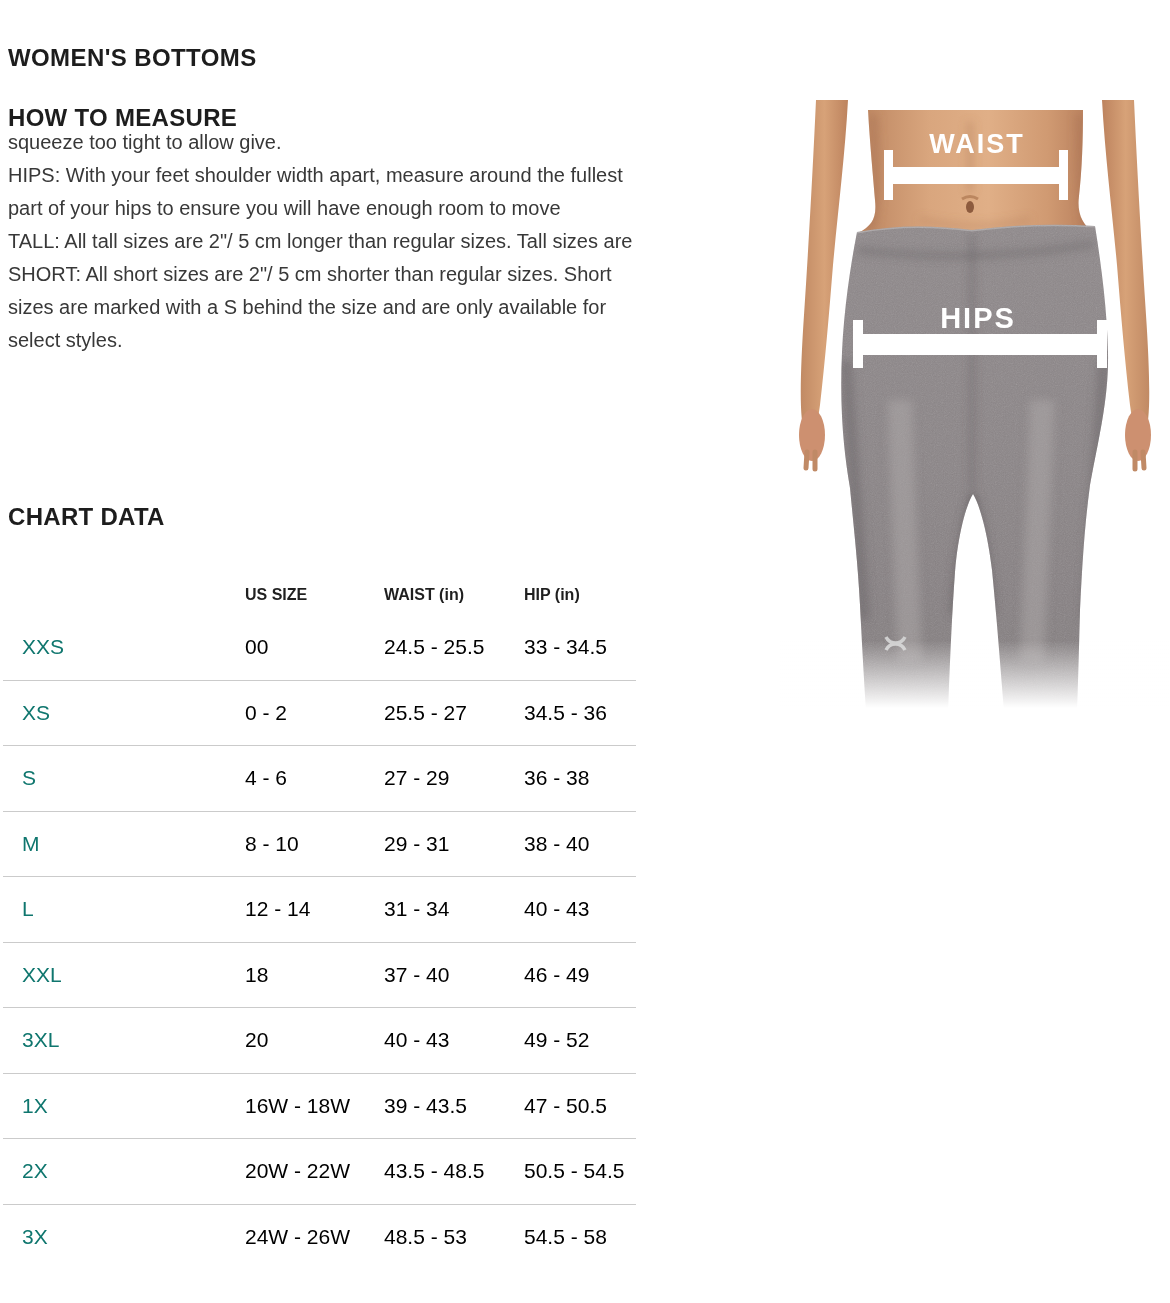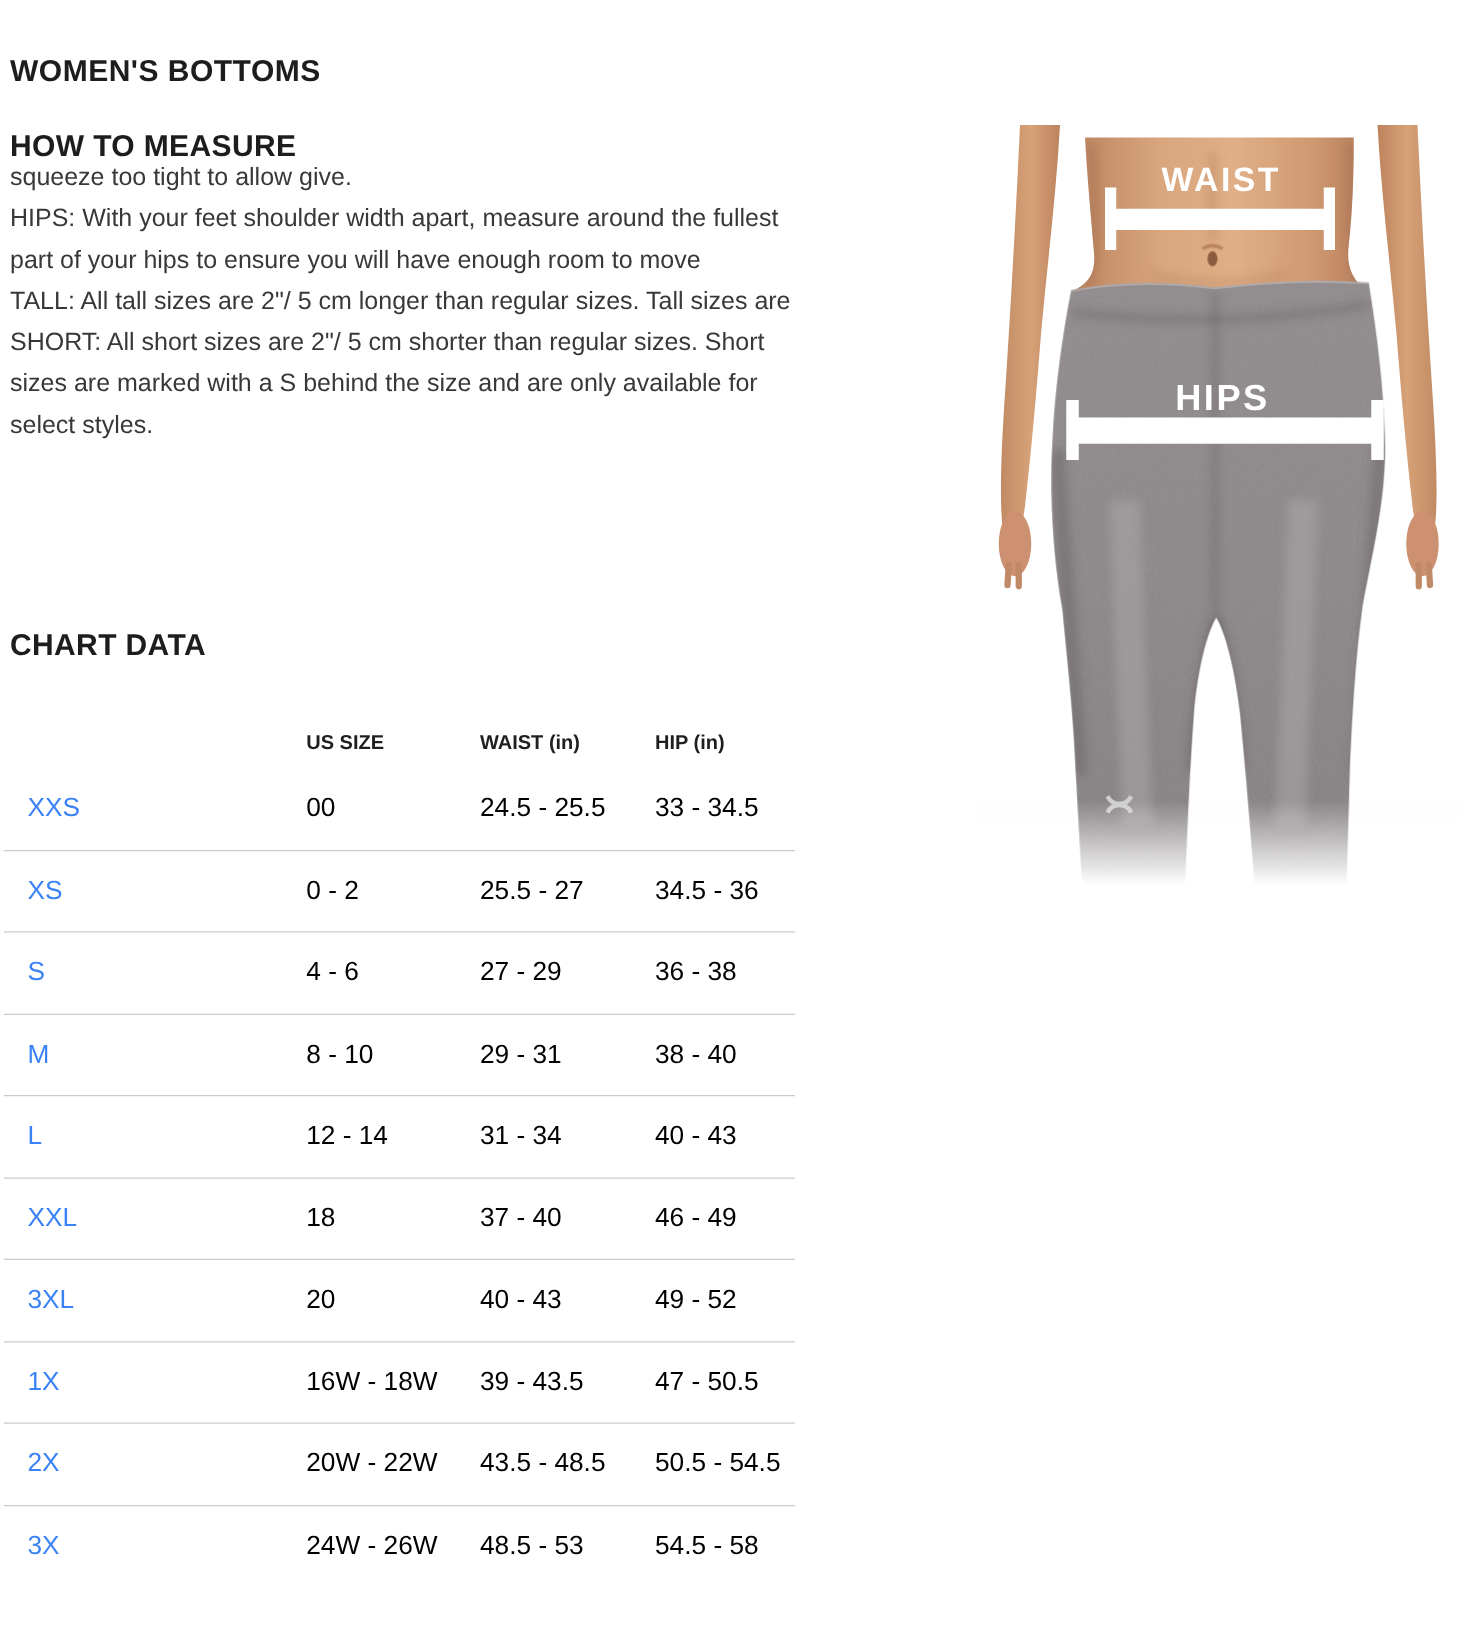--- a/index.html
+++ b/index.html
@@ -13,21 +13,21 @@
   .copy{left:8px;top:126px;width:680px;}
   .copy .line{font-size:20px;line-height:33px;color:#383838;white-space:nowrap;}
   
   .sizetable{left:3px;top:575px;width:633px;}
   .thead,.trow{display:grid;grid-template-columns:223px 139px 140px 112px;padding-left:19px;align-items:center;}
   .thead{height:40px;}
   .thead .tcell{font-size:16px;font-weight:700;color:#1f1f1f;white-space:nowrap;}
   .trow{height:64.5px;border-bottom:1px solid #cbcbcb;}
   .trow:last-child{border-bottom:none;}
   .tcell{font-size:21px;color:#000000;white-space:nowrap;}
-  .tcell.c0{color:#3b82f6;}
+  .tcell.c0{color:#0f766e;}
   
   .figure{left:780px;top:100px;width:390px;height:620px;}
   svg text{font-family:"Liberation Sans",sans-serif;font-weight:bold;fill:#ffffff;}
 </style>
 </head>
 <body>
 
 <div id="page">
 
   <div class="abs h1" style="left:8px;top:2px;">WOMEN'S BOTTOMS</div>

